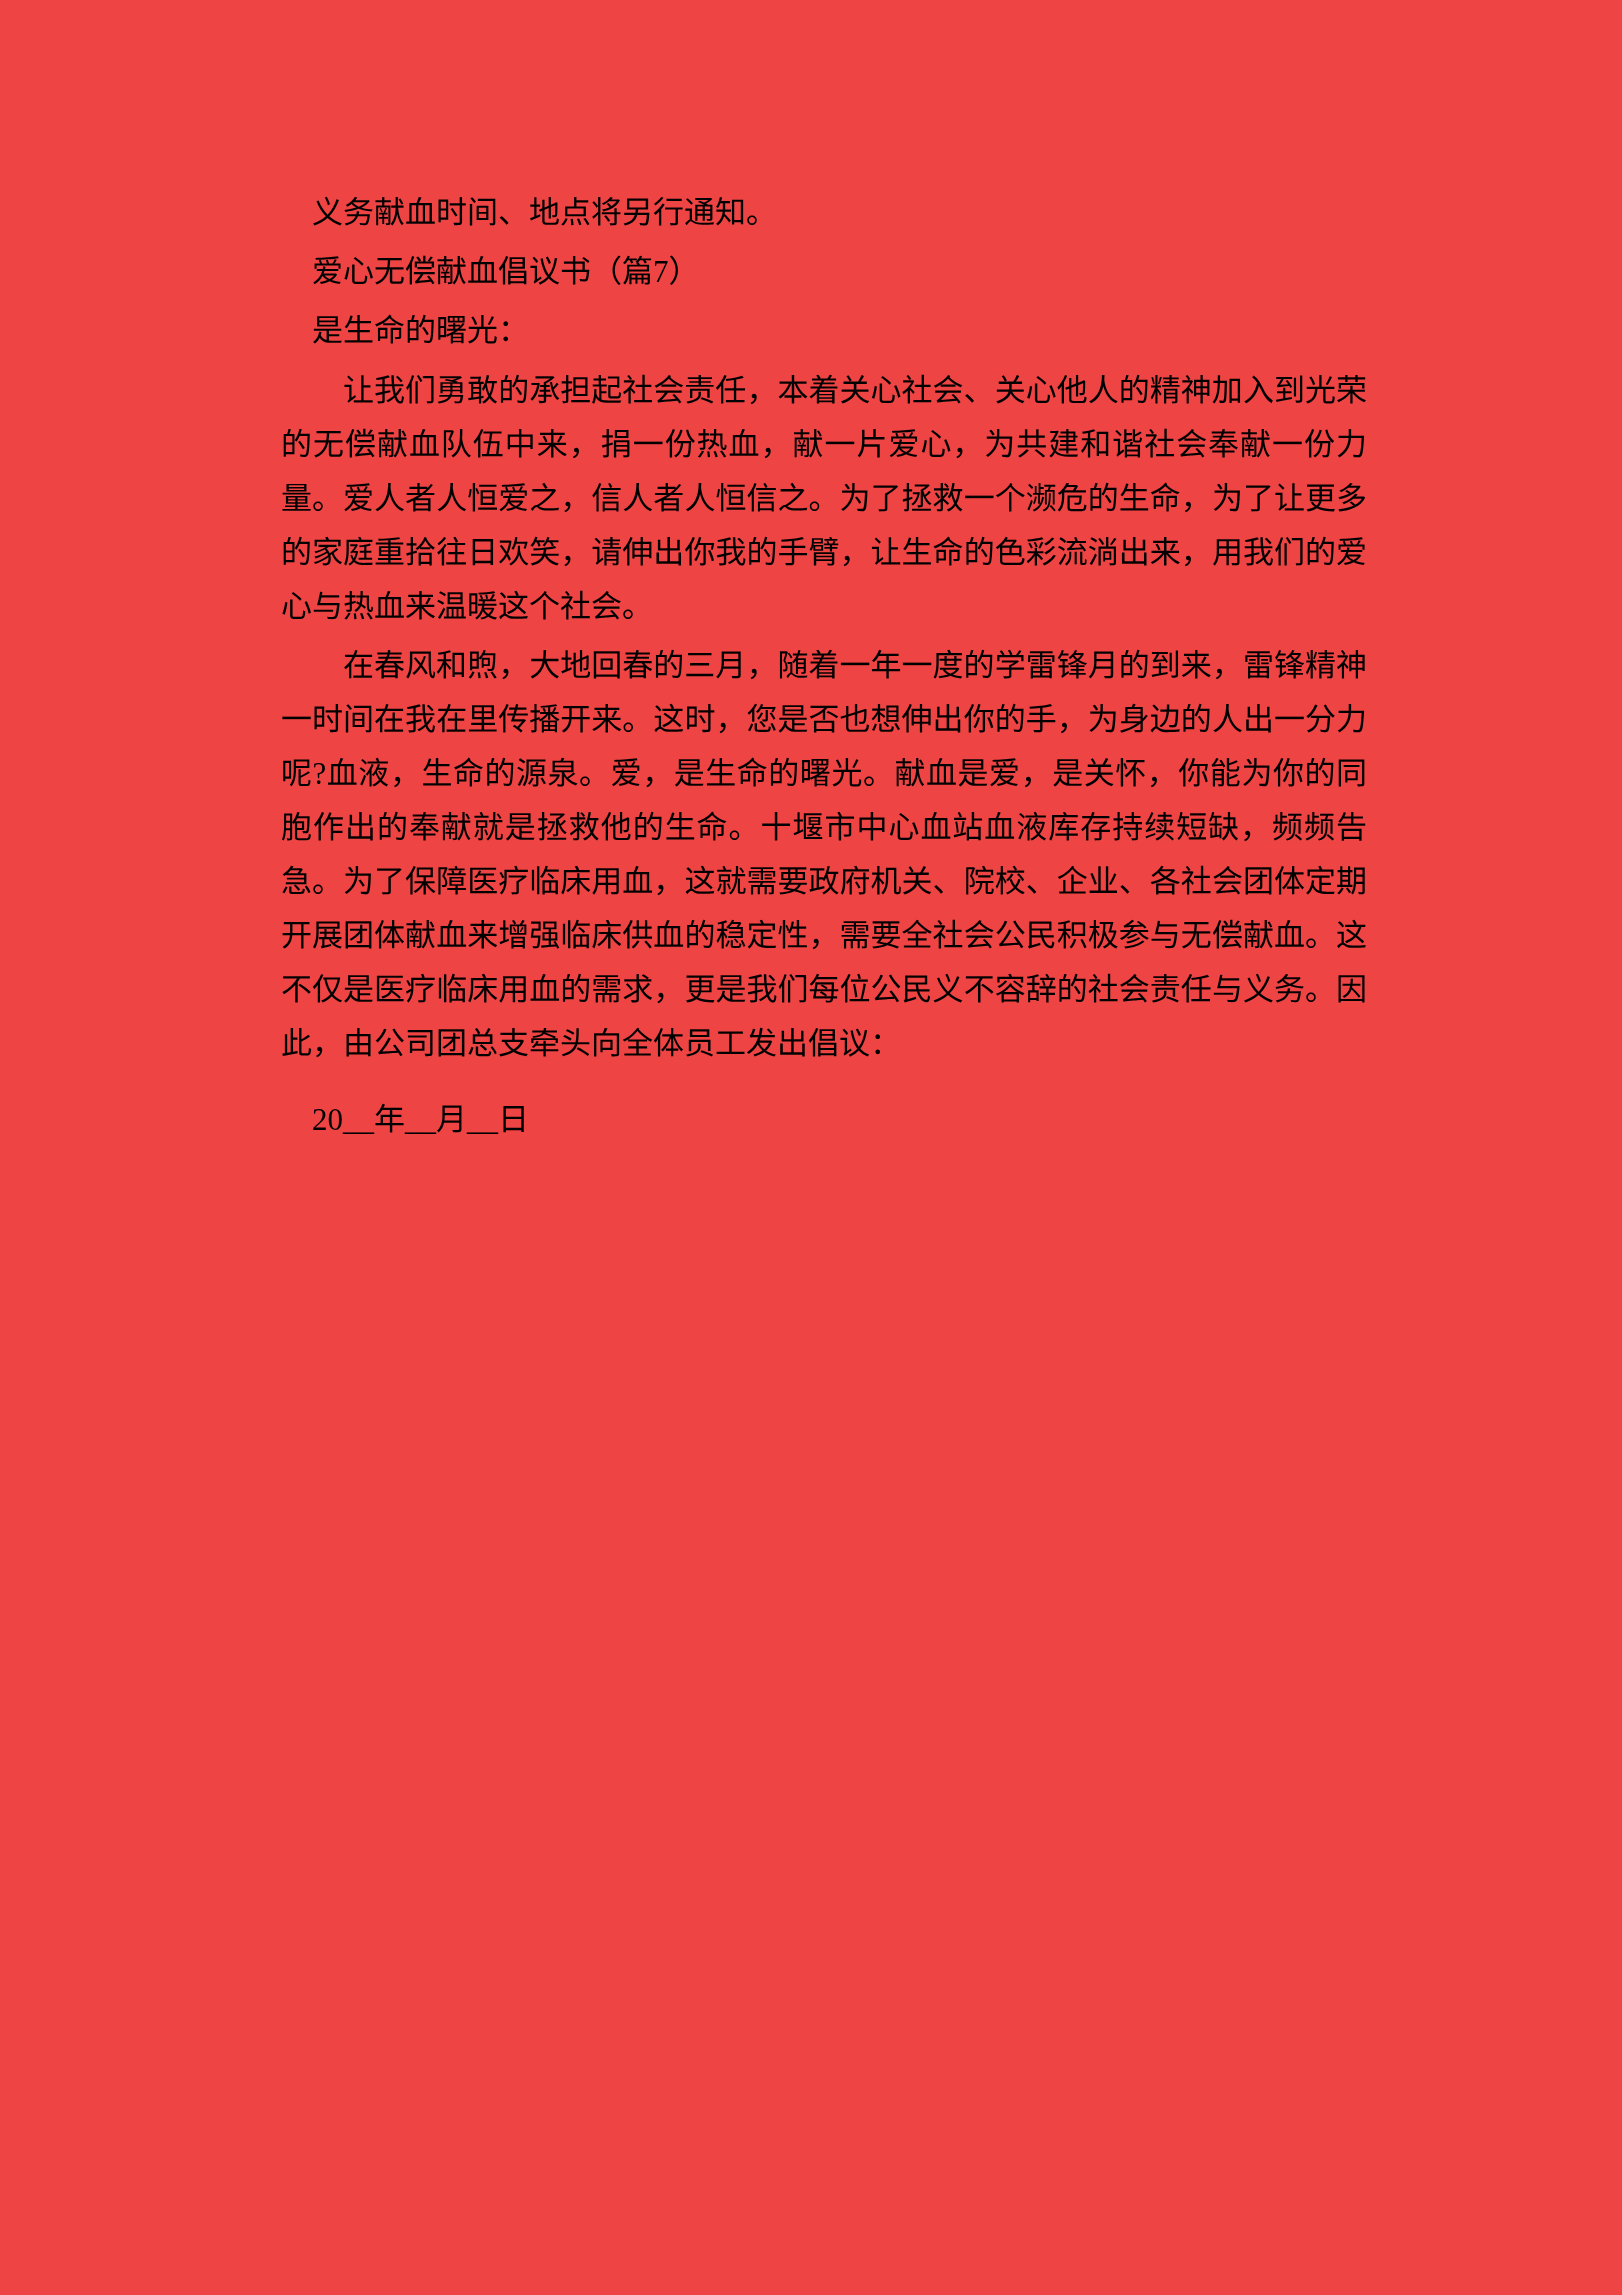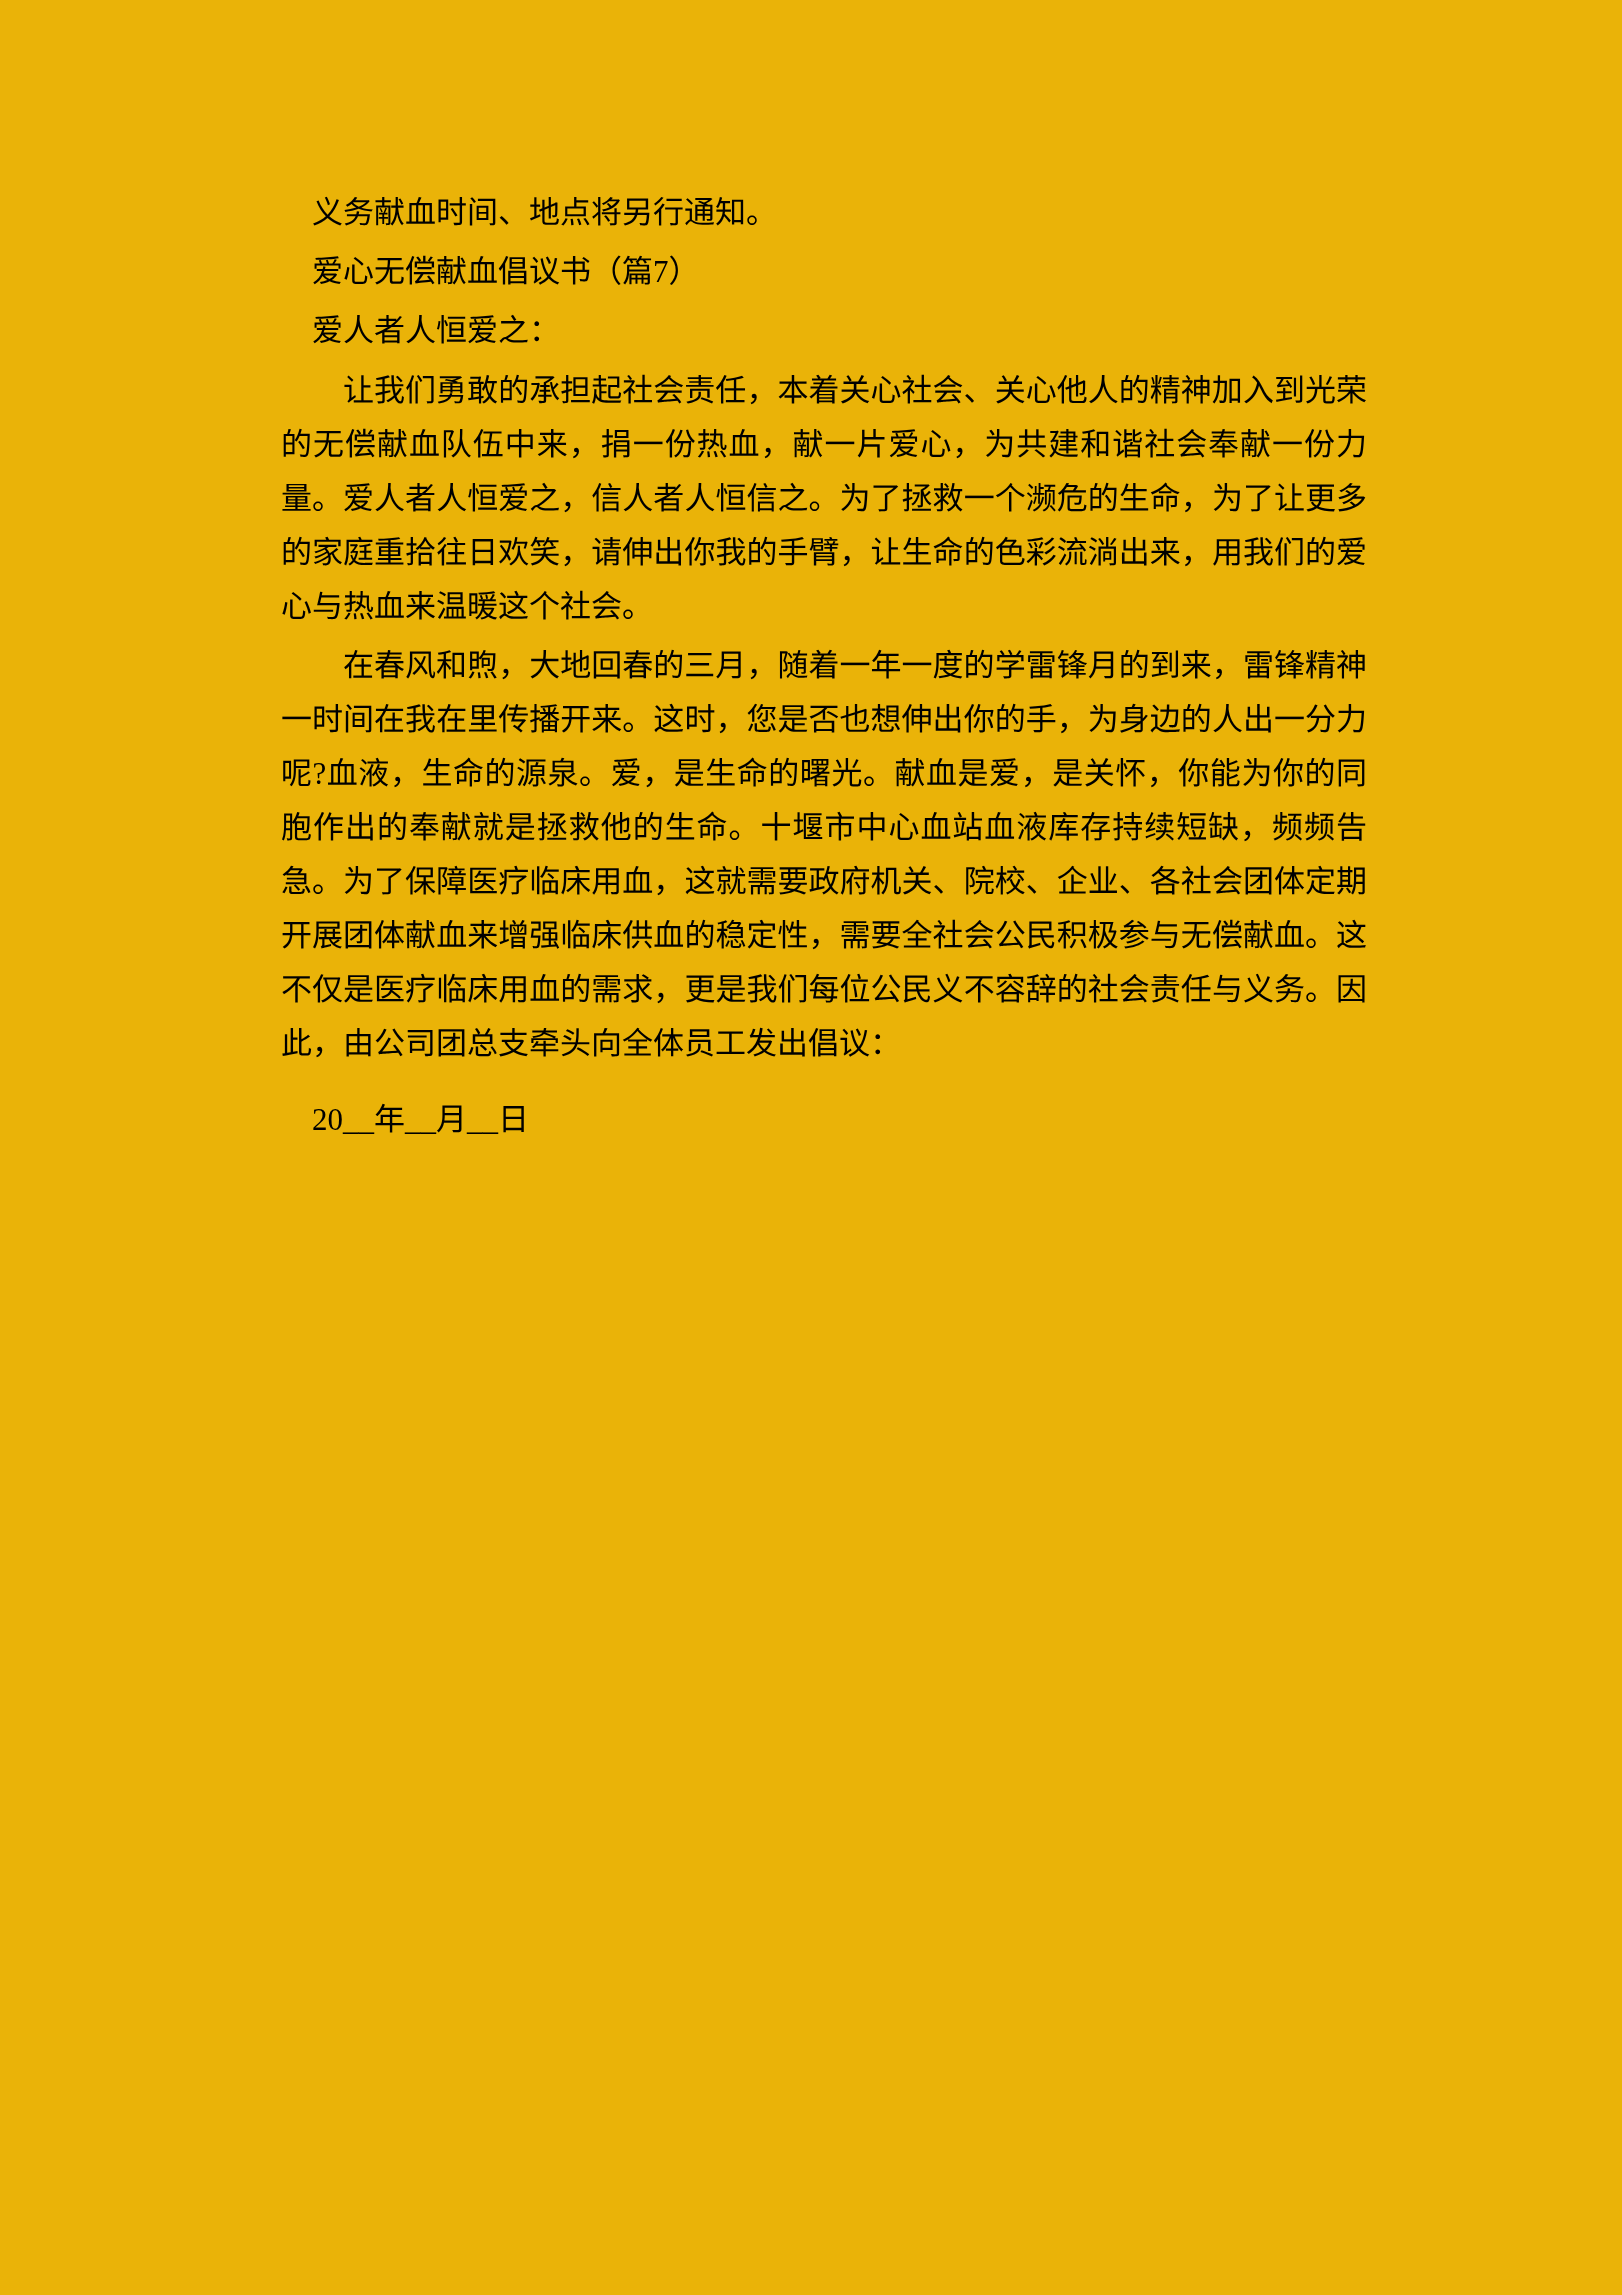--- a/index.html
+++ b/index.html
@@ -15,21 +15,21 @@
     color: #000000;
     position: relative;
     overflow: hidden;
   }
   .page {
     position: absolute;
     left: 0;
     top: 0;
     width: 1623px;
     height: 2295px;
-    background: #eab308;
+    background: #ef4444;
   }
   .doc-body {
     position: absolute;
     left: 281px;
     top: 186px;
     width: 1086px;
   }
   .para {
     font-size: 31px;
     line-height: 54px;
@@ -59,21 +59,21 @@
 </head>
 <body>
 
 <div class="page">
   <div class="doc-body">
 
     <p class="para indent-1">义务献血时间、地点将另行通知。</p>
 
     <p class="para indent-1 gap-small">爱心无偿献血倡议书（篇7）</p>
 
-    <p class="para indent-1 gap-small">爱人者人恒爱之：</p>
+    <p class="para indent-1 gap-small">是生命的曙光：</p>
 
     <p class="para indent-2 gap-small">让我们勇敢的承担起社会责任，本着关心社会、关心他人的精神加入到光荣的无偿献血队伍中来，捐一份热血，献一片爱心，为共建和谐社会奉献一份力量。爱人者人恒爱之，信人者人恒信之。为了拯救一个濒危的生命，为了让更多的家庭重拾往日欢笑，请伸出你我的手臂，让生命的色彩流淌出来，用我们的爱心与热血来温暖这个社会。</p>
 
     <p class="para indent-2 gap-small">在春风和煦，大地回春的三月，随着一年一度的学雷锋月的到来，雷锋精神一时间在我在里传播开来。这时，您是否也想伸出你的手，为身边的人出一分力呢?血液，生命的源泉。爱，是生命的曙光。献血是爱，是关怀，你能为你的同胞作出的奉献就是拯救他的生命。十堰市中心血站血液库存持续短缺，频频告急。为了保障医疗临床用血，这就需要政府机关、院校、企业、各社会团体定期开展团体献血来增强临床供血的稳定性，需要全社会公民积极参与无偿献血。这不仅是医疗临床用血的需求，更是我们每位公民义不容辞的社会责任与义务。因此，由公司团总支牵头向全体员工发出倡议：</p>
 
     <div class="sign-block">
       <div class="sign-line">20__年__月__日</div>
     </div>
 
   </div>

